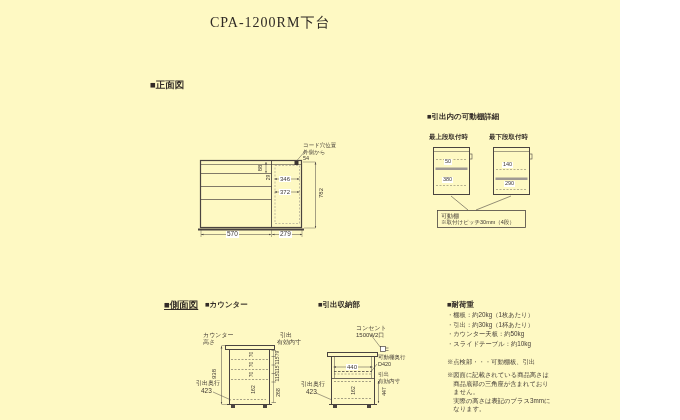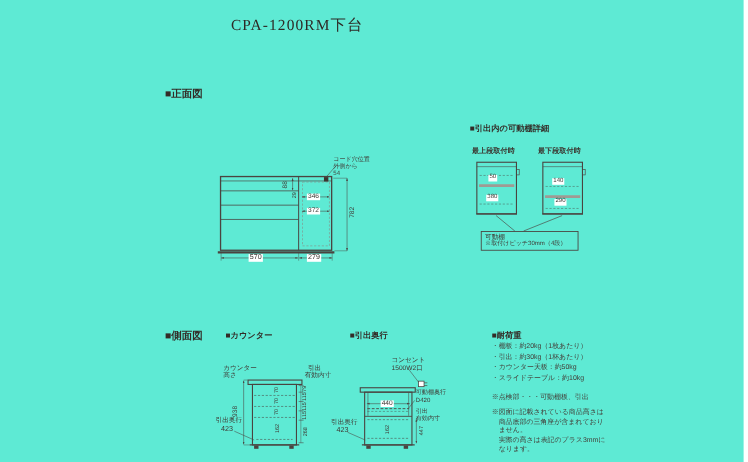--- a/index.html
+++ b/index.html
@@ -1,16 +1,16 @@
 <!DOCTYPE html>
 <html><head>
 <meta charset="utf-8">
 <style>
   html,body{margin:0;padding:0;background:#ffffff;}
-  .canvas{position:relative;width:676px;height:420px;background:#5eead4;overflow:hidden;
+  .canvas{position:relative;width:620px;height:420px;background:#fef9c3;overflow:hidden;
           font-family:"Liberation Sans",sans-serif;color:#3f3833;}
   .lbl{position:absolute;font-size:6px;line-height:1;white-space:nowrap;color:#3f3833;}
   .t5{font-size:5px;} .t55{font-size:5.5px;} .t65{font-size:6.5px;}
   .rot{transform:rotate(-90deg);transform-origin:center;}
   .bgw{background:#fff;padding:0 1px;}
   .title{position:absolute;left:210px;top:14px;font-family:"Liberation Serif",serif;
          font-size:14px;letter-spacing:1px;color:#2e2925;}
   .subtitle{position:absolute;left:210px;top:37px;height:20px;line-height:20px;
             padding:0 9px;background:#e7e5e2;font-size:8.5px;color:#46403a;}
   .h1{position:absolute;font-size:9.5px;font-weight:bold;color:#332c27;}
@@ -133,41 +133,41 @@
   <div class="h2" style="left:427px;top:112px;">■引出内の可動棚詳細</div>
   <div class="h3" style="left:429px;top:133px;">最上段取付時</div>
   <div class="h3" style="left:489px;top:133px;">最下段取付時</div>
   <div class="lbl bgw t55" style="left:444px;top:159px;">50</div>
   <div class="lbl bgw t55" style="left:442px;top:177px;">380</div>
   <div class="lbl bgw t55" style="left:502px;top:162px;">140</div>
   <div class="lbl bgw t55" style="left:504px;top:181px;">290</div>
   <div class="lbl" style="left:441px;top:213px;">可動棚</div>
   <div class="lbl t55" style="left:441px;top:220px;">※取付けピッチ30mm（4段）</div>
 
-  <div class="h1" style="left:150px;top:299px;">■側面図</div>
+  <div class="h1" style="left:164px;top:299px;text-decoration:underline;">■側面図</div>
 
   <div class="h2" style="left:205px;top:300px;">■カウンター</div>
   <div class="lbl" style="left:203px;top:332px;">カウンター</div>
   <div class="lbl" style="left:203px;top:339px;">高さ</div>
   <div class="lbl rot" style="left:209px;top:371px;">938</div>
   <div class="lbl" style="left:280px;top:332px;">引出</div>
   <div class="lbl" style="left:277px;top:339px;">有効内寸</div>
   <div class="lbl rot t5" style="left:275px;top:351px;">79</div>
   <div class="lbl rot t5" style="left:274px;top:358px;">115</div>
   <div class="lbl rot t5" style="left:274px;top:366.5px;">115</div>
   <div class="lbl rot t5" style="left:274px;top:375px;">115</div>
   <div class="lbl rot t5" style="left:274px;top:389.5px;">268</div>
   <div class="lbl rot t5" style="left:249px;top:351.5px;">70</div>
   <div class="lbl rot t5" style="left:249px;top:361.5px;">70</div>
   <div class="lbl rot t5" style="left:249px;top:371.5px;">70</div>
   <div class="lbl rot t5" style="left:248.5px;top:387px;">162</div>
   <div class="lbl" style="left:196px;top:380px;">引出奥行</div>
   <div class="lbl t65" style="left:201px;top:387.5px;">423</div>
 
-  <div class="h2" style="left:318px;top:300px;">■引出奥行</div>
+  <div class="h2" style="left:318px;top:300px;">■引出収納部</div>
   <div class="lbl" style="left:356px;top:325px;">コンセント</div>
   <div class="lbl" style="left:356px;top:332px;">1500W2口</div>
   <span style="position:absolute;left:380px;top:346px;width:9px;height:6px;"></span>
   <div class="lbl bgw" style="left:346px;top:363.5px;">440</div>
   <div class="lbl t55" style="left:378px;top:355px;">可動棚奥行</div>
   <div class="lbl t55" style="left:378px;top:362px;">D420</div>
   <div class="lbl t55" style="left:378px;top:372px;">引出</div>
   <div class="lbl t55" style="left:378px;top:378.5px;">有効内寸</div>
   <div class="lbl rot t5" style="left:380px;top:389px;">447</div>
   <div class="lbl rot t5" style="left:348.5px;top:387.5px;">162</div>

